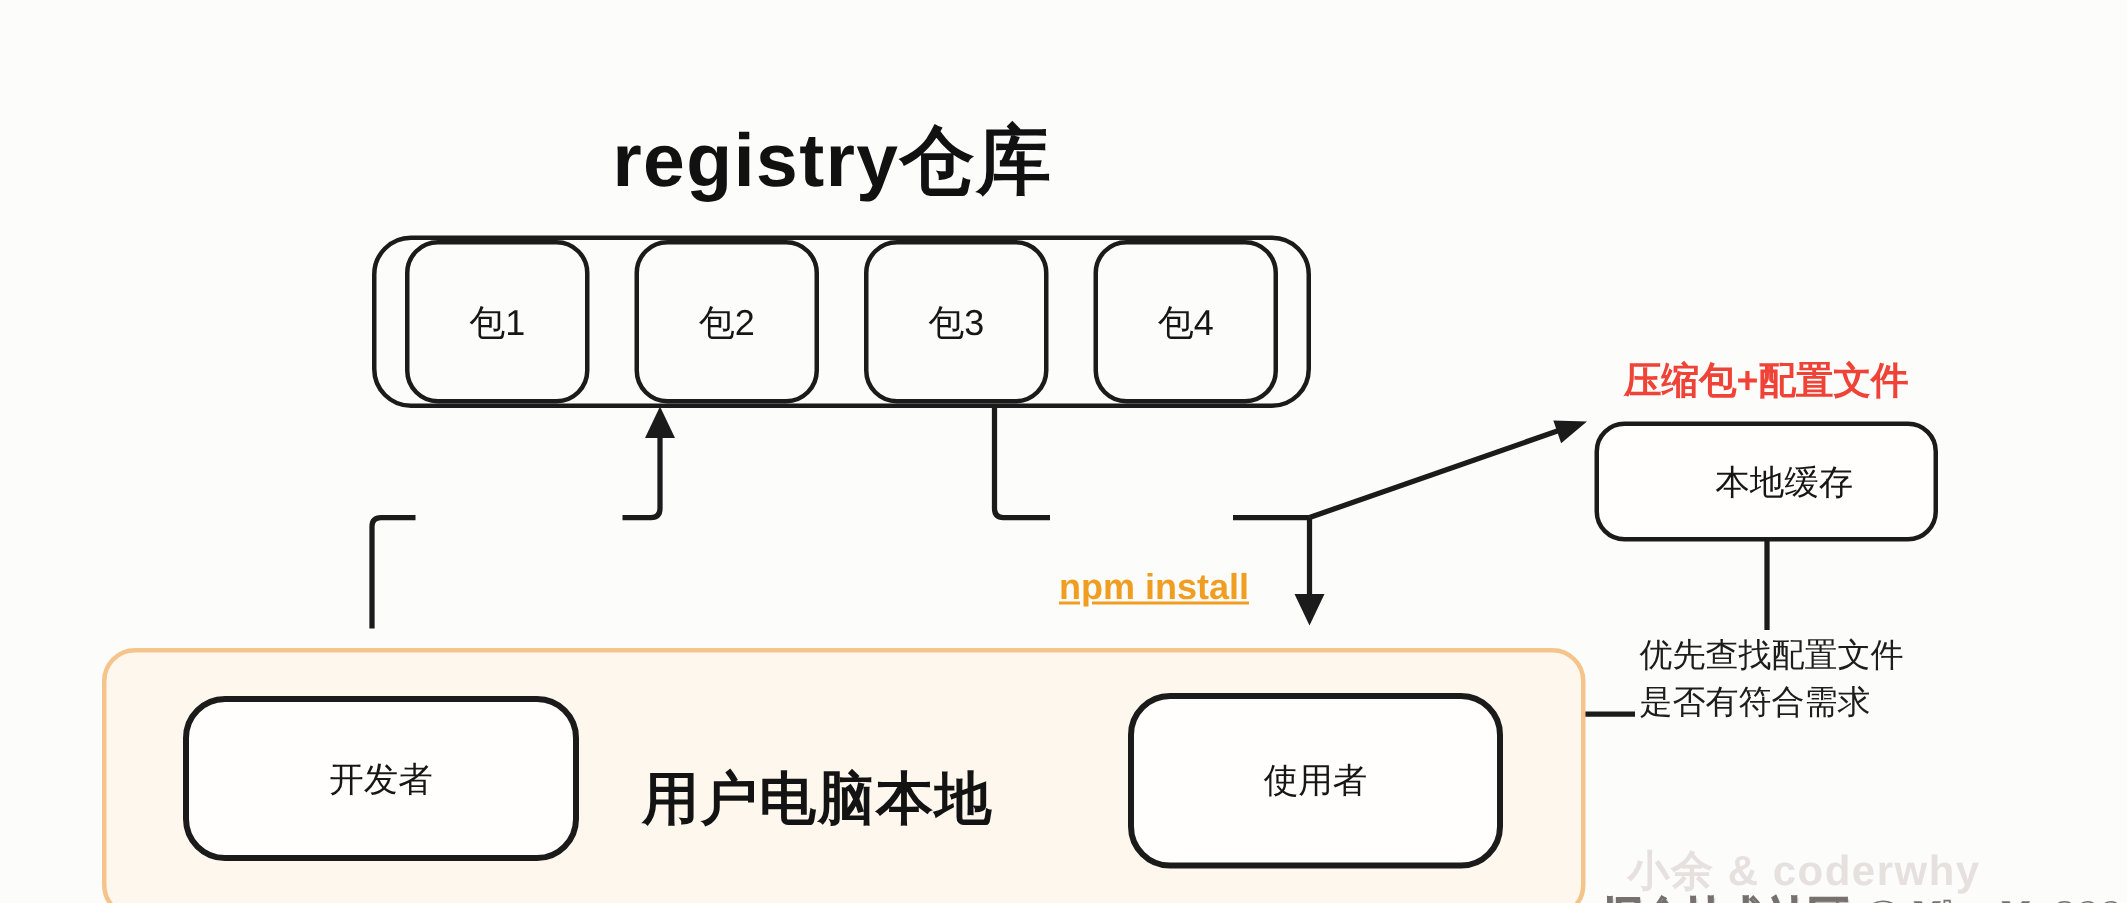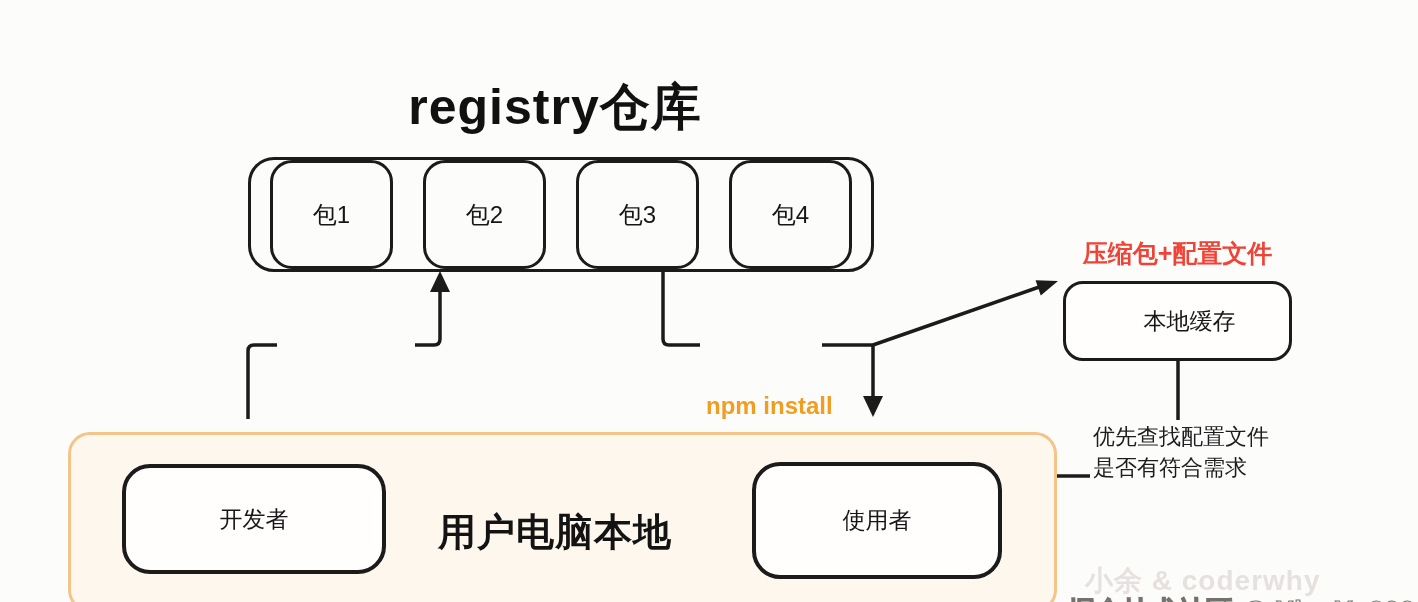--- a/index.html
+++ b/index.html
@@ -45,29 +45,29 @@
   .node{
     border:4px solid var(--line_black);border-radius:28px;
     background:var(--node_bg);
     display:flex;align-items:center;justify-content:center;
     font-size:23px;color:#161616;
   }
   .node-developer{left:122px;top:420px;width:264px;height:110px;}
   .node-user{left:752px;top:418px;width:250px;height:117px;}
   .node-cache{left:1063px;top:237px;width:229px;height:80px;border-width:3.5px;border-radius:20px;padding-left:24px;}
   .zone-label{
-    left:428px;top:463px;width:244px;text-align:right;
+    left:428px;top:463px;width:244px;text-align:left;
     font-size:38px;font-weight:700;color:#131313;letter-spacing:1px;
   }
   .edge-label{
     font-size:24px;font-weight:700;color:var(--accent_orange);
     background:var(--page_bg);padding:0 3px;white-space:nowrap;
   }
   .edge-label-publish{left:279px;top:331px;}
-  .edge-label-install{left:703px;top:348px;}
+  .edge-label-install{left:703px;top:334px;text-decoration:underline;}
   .red-note{
     left:1063px;top:193px;width:229px;text-align:center;
     font-size:25px;font-weight:700;color:var(--note_red);white-space:nowrap;
   }
   .lookup-note{
     left:1090px;top:376px;font-size:22px;line-height:31px;
     color:#1d1d1d;background:var(--page_bg);padding:1px 3px;white-space:nowrap;
   }
   .wm-authors{
     left:1085px;top:518px;font-size:28px;font-weight:600;

